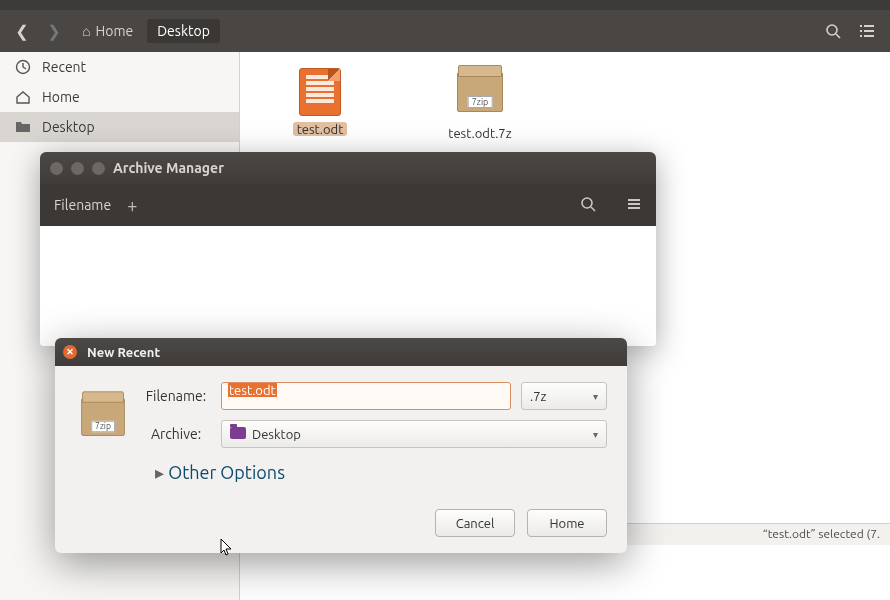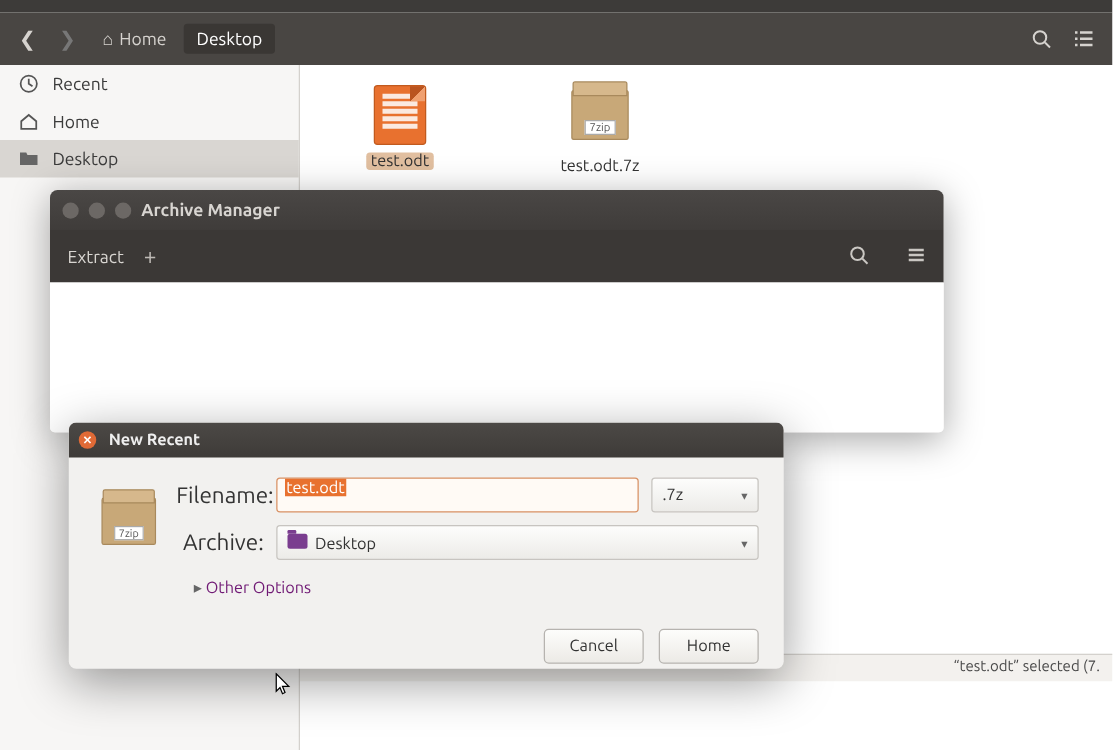--- a/index.html
+++ b/index.html
@@ -30,45 +30,45 @@
 .odt-doc::before { content:""; position:absolute; top:6px; left:6px; right:6px; height:4px; background:#fff; box-shadow:0 6px 0 #fff,0 12px 0 #fff,0 18px 0 #fff,0 24px 0 #fff; opacity:.85; }
 .odt-doc::after{content:"";position:absolute;top:0;right:0;width:12px;height:12px;background:linear-gradient(135deg,#b95420 50%,#f0a070 50%);}
 
 .box7z { width:46px; height:40px; background:#c8a878; border-radius:2px; margin:4px auto 0; position:relative; border:1px solid #a8895c; }
 .box7z::before { content:""; position:absolute; top:-8px; left:0; right:0; height:10px; background:#d6b88c; border:1px solid #a8895c; border-radius:2px 2px 0 0; }
 .box7z .lbl { position:absolute; bottom:3px; left:50%; transform:translateX(-50%); font-size:9px; background:#fff; padding:0 3px; border:1px solid #aaa; color:#555; }
 
 .statusbar { position:absolute; right:0; bottom:55px; height:22px; background:#f3f1ee; border-top:1px solid #d4d1cd; font-size:12px; color:#4a4a4a; padding:3px 10px; width:calc(100% - 240px); text-align:right;}
 
 
-.am-window { position:absolute; left:40px; top:152px; width:715px; background:#f7f6f5; border-radius:6px 6px 4px 4px; box-shadow:0 6px 30px rgba(0,0,0,.35); overflow:hidden; }
+.am-window { position:absolute; left:40px; top:152px; width:616px; background:#f7f6f5; border-radius:6px 6px 4px 4px; box-shadow:0 6px 30px rgba(0,0,0,.35); overflow:hidden; }
 .am-titlebar { height:32px; background:linear-gradient(#4a4745,#3f3c3a); display:flex; align-items:center; padding:0 10px; gap:8px; color:#d8d5d1; font-size:14px; font-weight:bold; }
 .tb-circle { width:13px; height:13px; border-radius:50%; }
 .c1{background:#6c6865;} .c2{background:#6c6865;} .c3{background:#6c6865;}
 .am-toolbar { height:42px; background:#3b3836; display:flex; align-items:center; padding:0 14px; gap:16px; color:#d8d5d1; font-size:14px; }
 .am-toolbar .plus { font-size:18px; color:#bdb9b5; }
 .am-content { height:120px; background:#fff; }
 
 
 .na-dialog { position:absolute; left:55px; top:338px; width:572px; background:#f2f1ef; border-radius:6px; box-shadow:0 10px 40px rgba(0,0,0,.4); overflow:hidden; }
 .na-titlebar { height:28px; background:linear-gradient(#4c4946,#3e3b38); display:flex; align-items:center; padding:0 8px; gap:10px; color:#eee; font-size:13px; font-weight:bold; }
 .close-x { width:14px; height:14px; border-radius:50%; background:#e06a36; display:flex; align-items:center; justify-content:center; color:#fff; font-size:9px; }
 .na-body { padding:16px 20px 14px; }
 .na-grid { display:grid; grid-template-columns:56px 70px 1fr 86px; gap:10px 10px; align-items:center; }
 .na-icon { grid-row:1 / span 2; }
-.na-label { font-size:18px; color:#333; text-align:right; }
+.na-label { font-size:14px; color:#333; text-align:center; }
 .na-input { height:28px; border:1px solid #d89063; background:#fffaf5; border-radius:3px; padding:0 6px; font-size:13px; }
 .na-input .sel { background:#e8712f; color:#fff; padding:0 1px; }
 .na-select { height:28px; border:1px solid #c7c4c0; background:linear-gradient(#fdfdfc,#ecebe8); border-radius:3px; display:flex; align-items:center; justify-content:space-between; padding:0 8px; font-size:13px; color:#333; }
 .loc-select { grid-column:3 / span 2; }
 .loc-select .folder-ic { width:16px; height:12px; background:#7a3d8f; border-radius:2px; display:inline-block; margin-right:6px; position:relative; }
 .loc-select .folder-ic::before{content:"";position:absolute;top:-3px;left:0;width:7px;height:3px;background:#7a3d8f;border-radius:1px 1px 0 0;}
-.other-opts { margin:14px 0 0 80px; font-size:13px; color:#701a75; }
+.other-opts { margin:14px 0 0 80px; font-size:18px; color:#0c4a6e; }
 .other-opts::before{content:"▸ "; color:#666;}
-.na-actions { display:flex; justify-content:flex-end; gap:12px; padding:12px 20px 4px; }
+.na-actions { display:flex; justify-content:flex-end; gap:12px; padding:12px 20px 16px; }
 .btn { height:28px; min-width:80px; border:1px solid #b6b3af; background:linear-gradient(#fdfdfb,#eceae6); border-radius:4px; font-size:13px; color:#333; display:flex; align-items:center; justify-content:center; }
 
 .chev { font-size:10px; color:#666; }
 .cursor { position:absolute; left:220px; top:538px; font-size:16px; color:#000; pointer-events:none;}
 </style>
 </head>
 <body>
 
 <div class="fm-titlebar"></div>
 <div class="fm-toolbar">
@@ -147,21 +147,21 @@
 <div class="statusbar">“test.odt” selected  (7.</div>
 
 <div class="am-window">
   <div class="am-titlebar">
     <span class="tb-circle c1"></span>
     <span class="tb-circle c2"></span>
     <span class="tb-circle c3"></span>
     <span>Archive Manager</span>
   </div>
   <div class="am-toolbar">
-    <span>Extract</span>
+    <span>Filename</span>
     <span class="plus">+</span>
     <div style="flex:1"></div>
     <span>
       <svg width="16" height="16" viewBox="0 0 16 16" fill="none" stroke="#cac7c3" stroke-width="1.6">
           <circle cx="7" cy="7" r="5"></circle>
           <line x1="11" y1="11" x2="15" y2="15"></line>
         </svg>
     </span>
     <span style="margin-left:14px">
       <svg width="16" height="16" viewBox="0 0 16 16" fill="#cac7c3">

